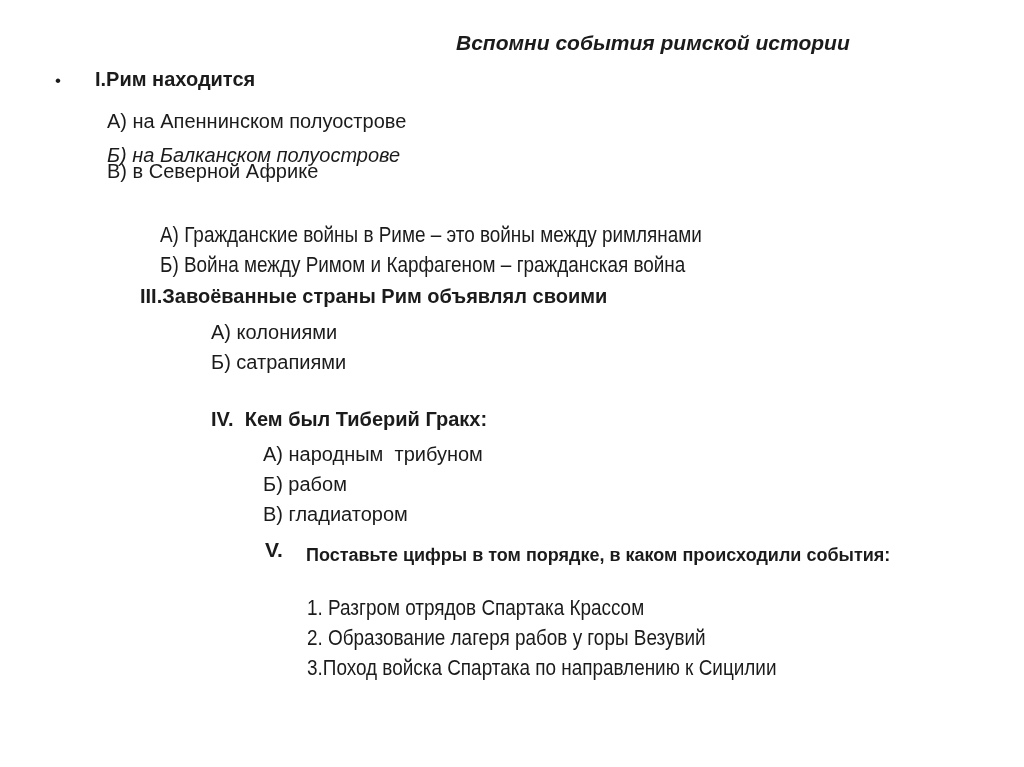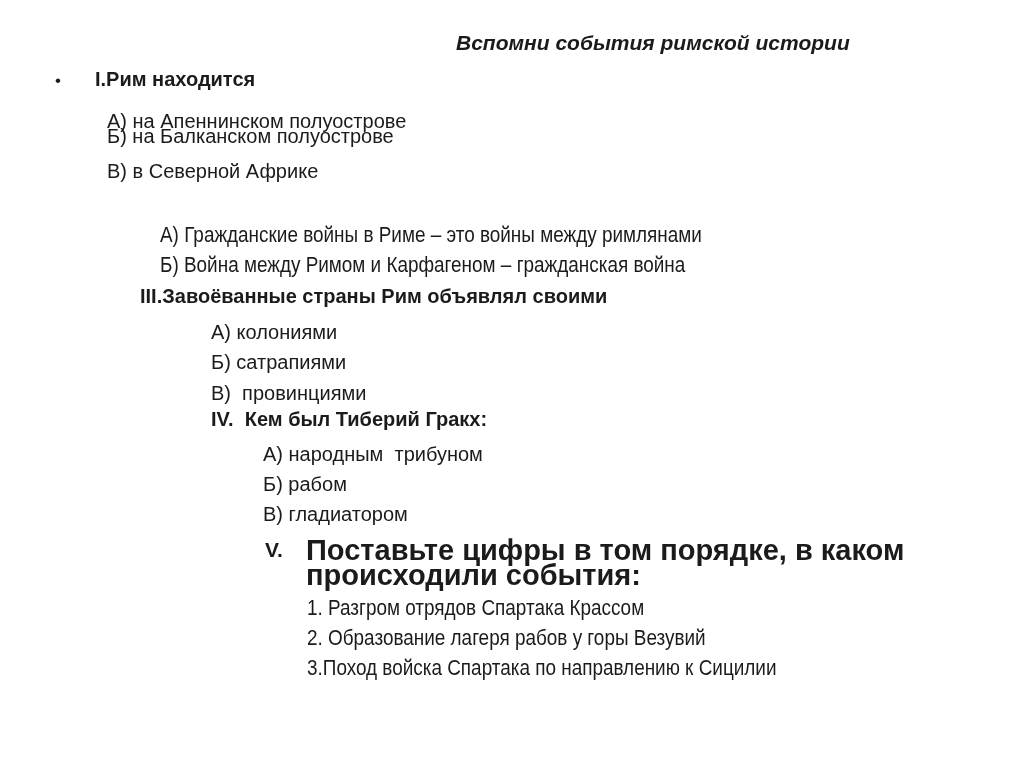--- a/index.html
+++ b/index.html
@@ -41,48 +41,47 @@
     display: flex;
     align-items: flex-start;
   }
   .v-num {
     font-size: 21px;
     font-weight: bold;
     width: 41px;
     flex: 0 0 41px;
   }
   .v-text {
-    font-size: 29px;
+    font-size: 18px;
     font-weight: bold;
     width: 648px;
     white-space: normal;
-    line-height: 25px;
+    line-height: 34px;
   }
 </style>
 </head>
 <body>
 
 <div class="slide">
 
   <div class="line title" style="left:456px; top:31px;">Вспомни события римской истории</div>
 
   <div class="line bullet" style="left:55px; top:71px;">•</div>
 
   <div class="line hdr" style="left:95px; top:68px;">I.Рим находится</div>
   <div class="line opt" style="left:107px; top:110px;">А) на Апеннинском полуострове</div>
-  <div class="line opt" style="left:107px; top:125px;">Б) на Балканском полуострове</div>
+  <div class="line opt" style="left:107px; top:144px;font-style:italic;">Б) на Балканском полуострове</div>
   <div class="line opt" style="left:107px; top:160px;">В) в Северной Африке</div>
 
   <div class="line opt narrow" style="left:160px; top:222px;">А) Гражданские войны в Риме – это войны между римлянами</div>
   <div class="line opt narrow" style="left:160px; top:252px;">Б) Война между Римом и Карфагеном – гражданская война</div>
 
   <div class="line hdr" style="left:140px; top:285px;">III.Завоёванные страны Рим объявлял своими</div>
   <div class="line opt" style="left:211px; top:321px;">А) колониями</div>
   <div class="line opt" style="left:211px; top:351px;">Б) сатрапиями</div>
-  <div class="line opt" style="left:211px; top:382px;">В)  провинциями</div>
 
   <div class="line hdr" style="left:211px; top:408px;text-align:center;">IV.  Кем был Тиберий Гракх:</div>
   <div class="line opt" style="left:263px; top:443px;">А) народным  трибуном</div>
   <div class="line opt" style="left:263px; top:473px;">Б) рабом</div>
   <div class="line opt" style="left:263px; top:503px;">В) гладиатором</div>
 
   <div class="line v-head" style="left:265px; top:538px;">
     <span class="v-num">V.</span>
     <span class="v-text">Поставьте цифры в том порядке, в каком происходили события:</span>
   </div>

